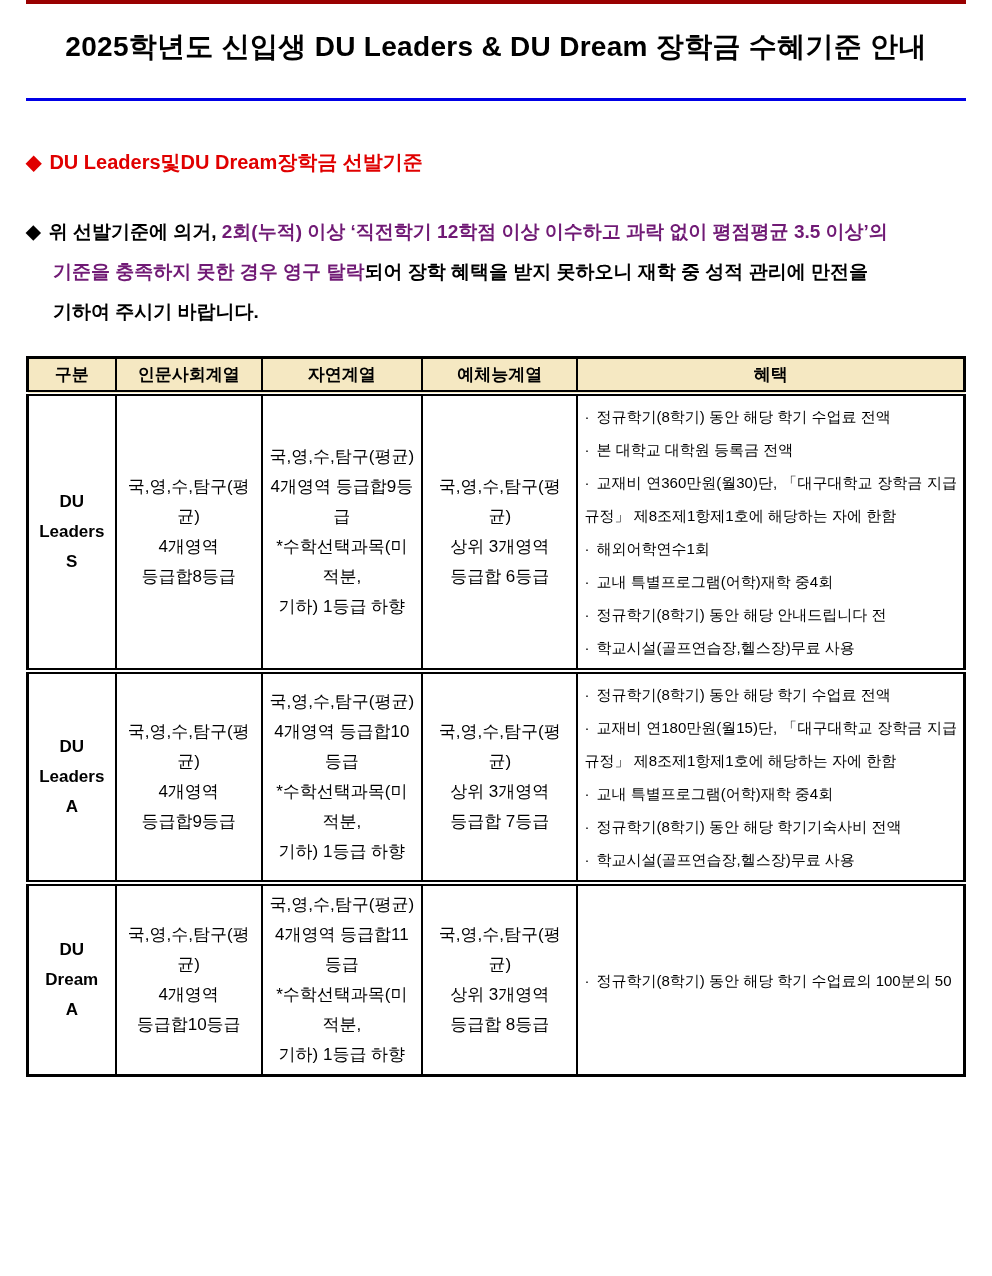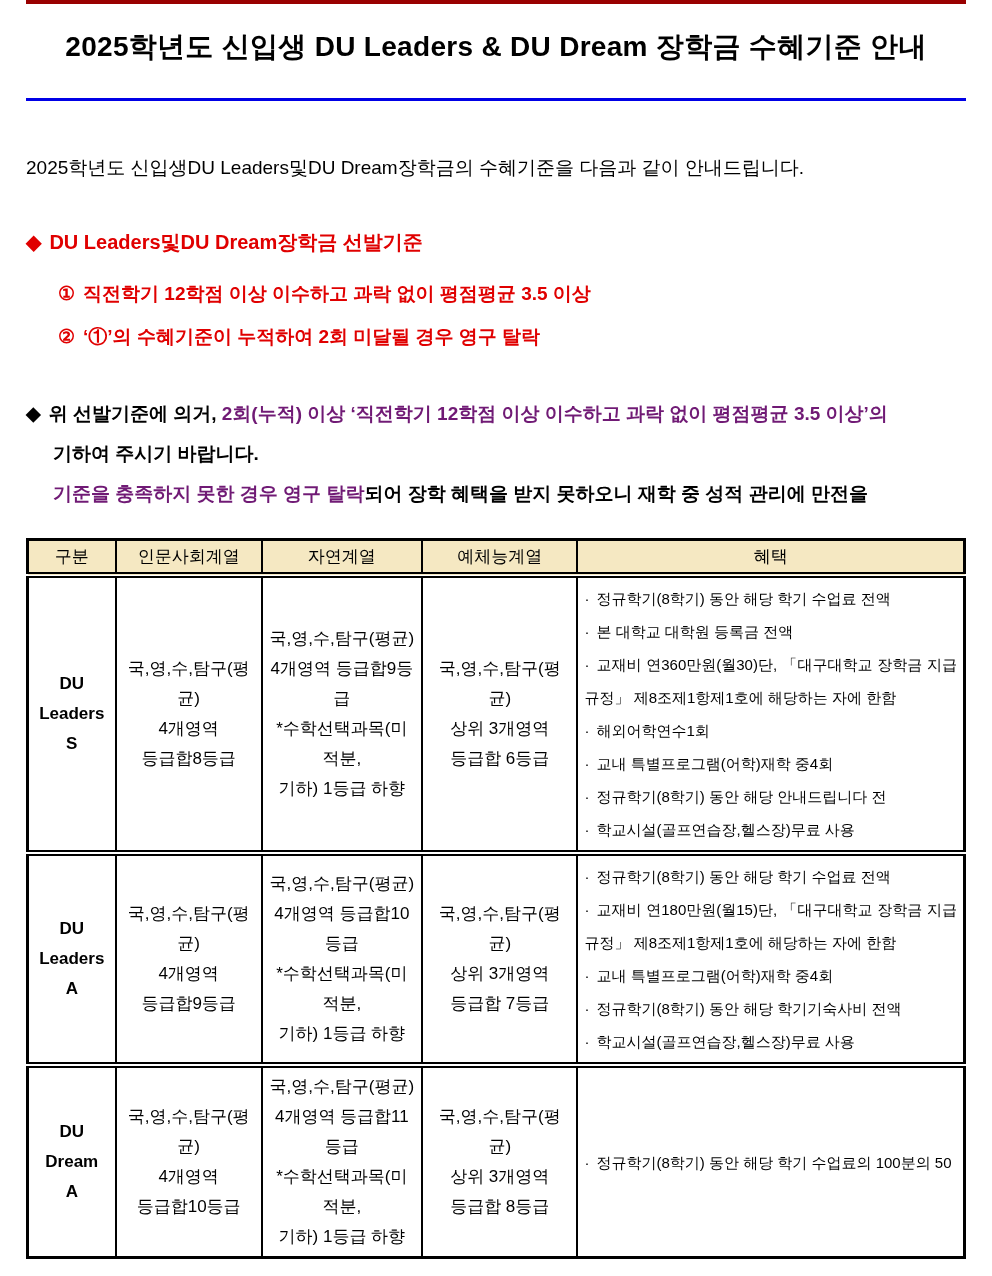--- a/index.html
+++ b/index.html
@@ -74,21 +74,21 @@
   table.sch-table td {
     border: 2px solid #000;
     vertical-align: middle;
     text-align: center;
     font-size: 17px;
     padding: 4px 6px;
   }
   table.sch-table { border: 3px solid #000; }
   table.sch-table th {
     background: #F5E8C2;
-    font-weight: 400;
+    font-weight: 700;
     height: 28px;
     border-bottom: 6px double #000;
   }
   col.c-cat  { width: 9.4%; }
   col.c-hum  { width: 15.6%; }
   col.c-nat  { width: 17.1%; }
   col.c-art  { width: 16.6%; }
   col.c-ben  { width: 41.3%; }
   td.cat-cell { font-weight: 700; line-height: 30px; }
   td.line-cell { line-height: 30px; }
@@ -113,45 +113,36 @@
 </head>
 <body>
 
 <div class="page">
 
   <div class="top-rule"></div>
 
   <div class="doc-title">2025학년도 신입생 DU Leaders &amp; DU Dream 장학금 수혜기준 안내</div>
   <div class="title-rule"></div>
 
-  <div class="intro">2025학년도 신입생DU Leaders및DU Dream장학금의 수혜기준을 다음과 같이 안내드립니다.</div>
 
   <div class="sec1">
     <div class="sec-heading">
       <span class="marker">◆</span><span>DU Leaders및DU Dream장학금 선발기준</span>
     </div>
-    <div class="sec1-items">
-      <div class="item">
-        <span class="num">①</span><span>직전학기 12학점 이상 이수하고 과락 없이 평점평균 3.5 이상</span>
-      </div>
-      <div class="item">
-        <span class="num">②</span><span>‘①’의 수혜기준이 누적하여 2회 미달될 경우 영구 탈락</span>
-      </div>
-    </div>
   </div>
 
   <div class="sec2">
     <div>
       <span class="marker">◆</span><span>위 선발기준에 의거, </span><span class="red">2회(누적) 이상 ‘직전학기 12학점 이상 이수하고 과락 없이 평점평균 3.5 이상’의</span>
     </div>
     <div class="cont">
+      <span class="red">기준을 충족하지 못한 경우 영구 탈락</span><span>되어 장학 혜택을 받지 못하오니 재학 중 성적 관리에 만전을</span>
+    </div>
+    <div class="cont">
       <span>기하여 주시기 바랍니다.</span>
-    </div>
-    <div class="cont">
-      <span class="red">기준을 충족하지 못한 경우 영구 탈락</span><span>되어 장학 혜택을 받지 못하오니 재학 중 성적 관리에 만전을</span>
     </div>
   </div>
 
   <table class="sch-table">
     <colgroup>
       <col class="c-cat">
         <col class="c-hum">
         <col class="c-nat">
         <col class="c-art">
         <col class="c-ben">

